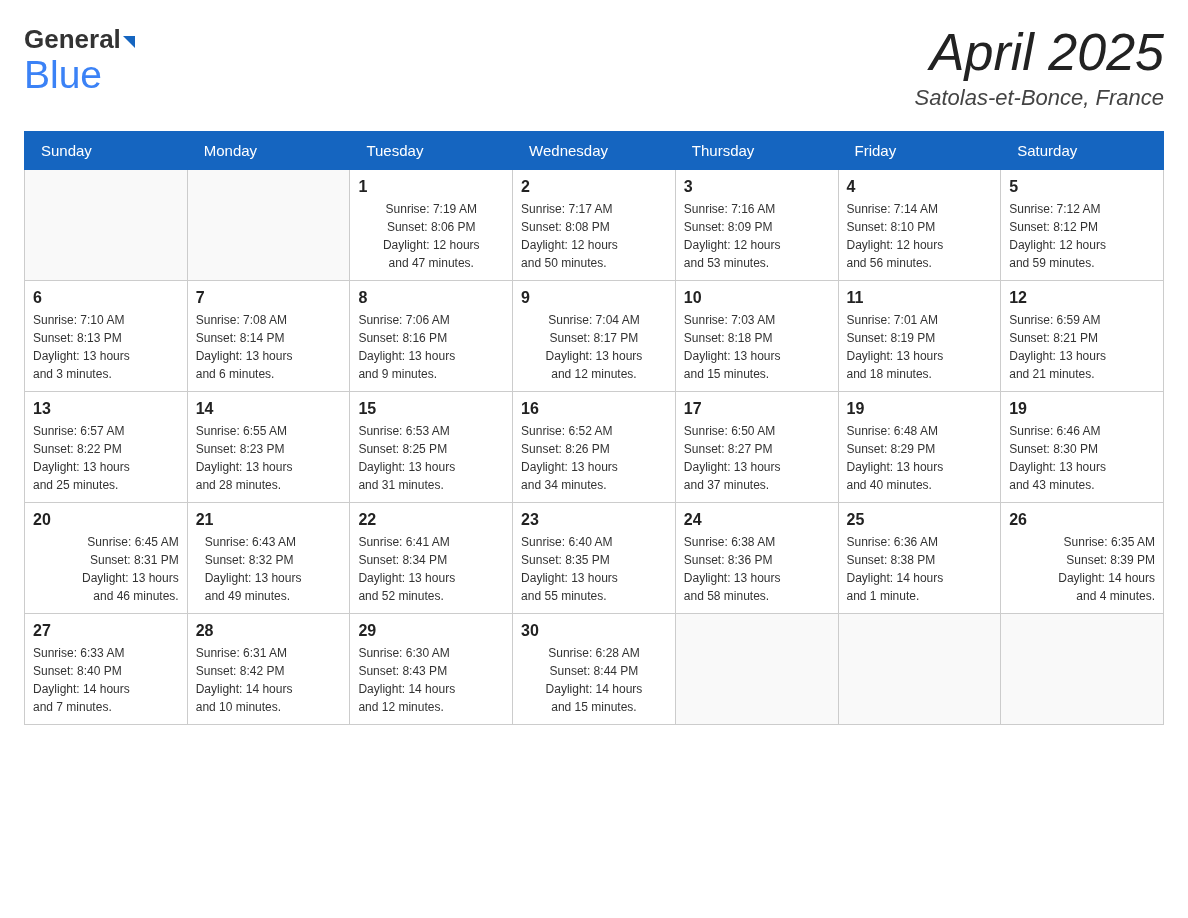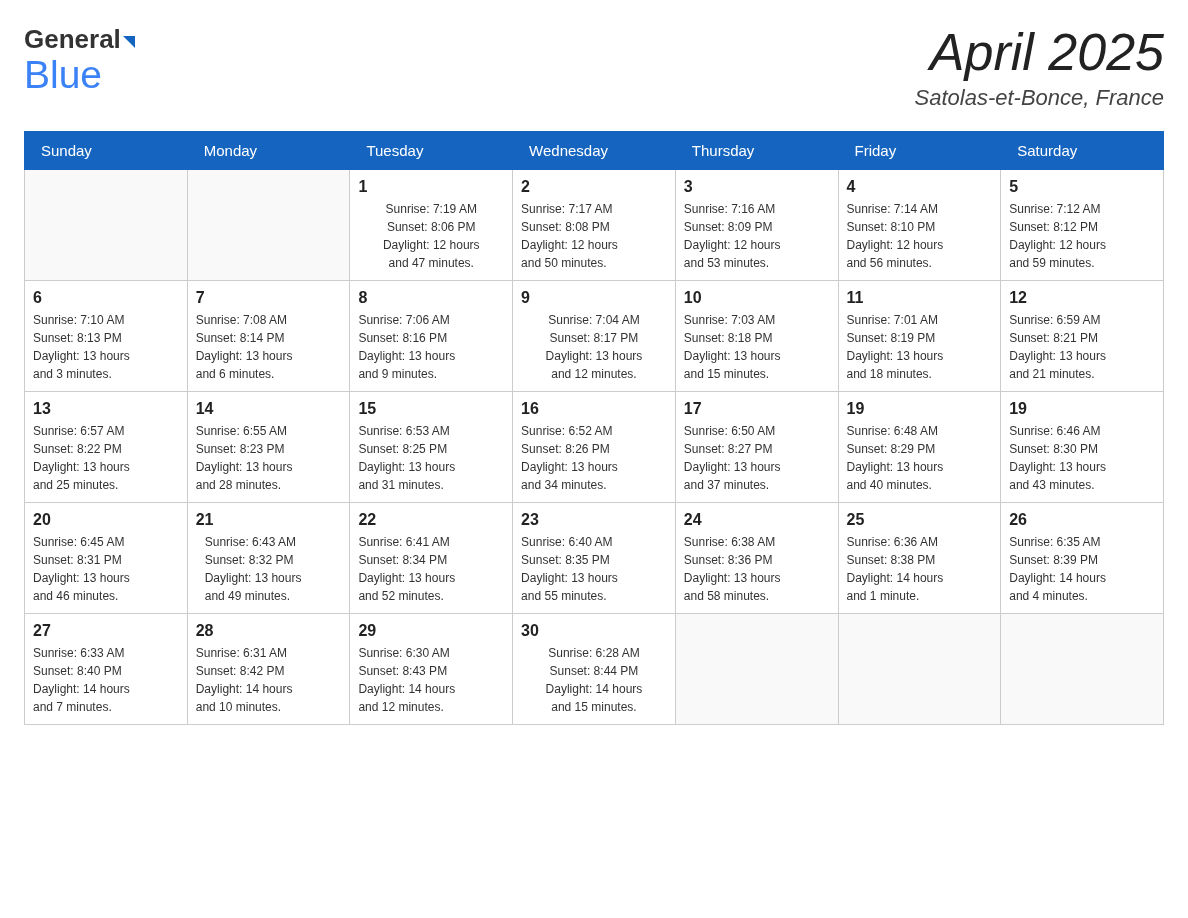--- a/index.html
+++ b/index.html
@@ -267,21 +267,21 @@
           <span class="day-number">19</span>
           <div class="day-info" style="white-space: pre-line;">Sunrise: 6:46 AM
 Sunset: 8:30 PM
 Daylight: 13 hours
 and 43 minutes.</div>
         </td>
       </tr>
       <tr>
         <td>
           <span class="day-number">20</span>
-          <div class="day-info" style="white-space: pre-line;">Sunrise: 6:45 AM
+          <div class="day-info" style="white-space: pre-line; text-align: right;">Sunrise: 6:45 AM
 Sunset: 8:31 PM
 Daylight: 13 hours
 and 46 minutes.</div>
         </td>
         <td>
           <span class="day-number">21</span>
           <div class="day-info" style="white-space: pre-line; margin-left: 9px;">Sunrise: 6:43 AM
 Sunset: 8:32 PM
 Daylight: 13 hours
 and 49 minutes.</div>
@@ -309,21 +309,21 @@
         </td>
         <td>
           <span class="day-number">25</span>
           <div class="day-info" style="white-space: pre-line;">Sunrise: 6:36 AM
 Sunset: 8:38 PM
 Daylight: 14 hours
 and 1 minute.</div>
         </td>
         <td>
           <span class="day-number">26</span>
-          <div class="day-info" style="white-space: pre-line;">Sunrise: 6:35 AM
+          <div class="day-info" style="white-space: pre-line; text-align: right;">Sunrise: 6:35 AM
 Sunset: 8:39 PM
 Daylight: 14 hours
 and 4 minutes.</div>
         </td>
       </tr>
       <tr>
         <td>
           <span class="day-number">27</span>
           <div class="day-info" style="white-space: pre-line;">Sunrise: 6:33 AM
 Sunset: 8:40 PM

